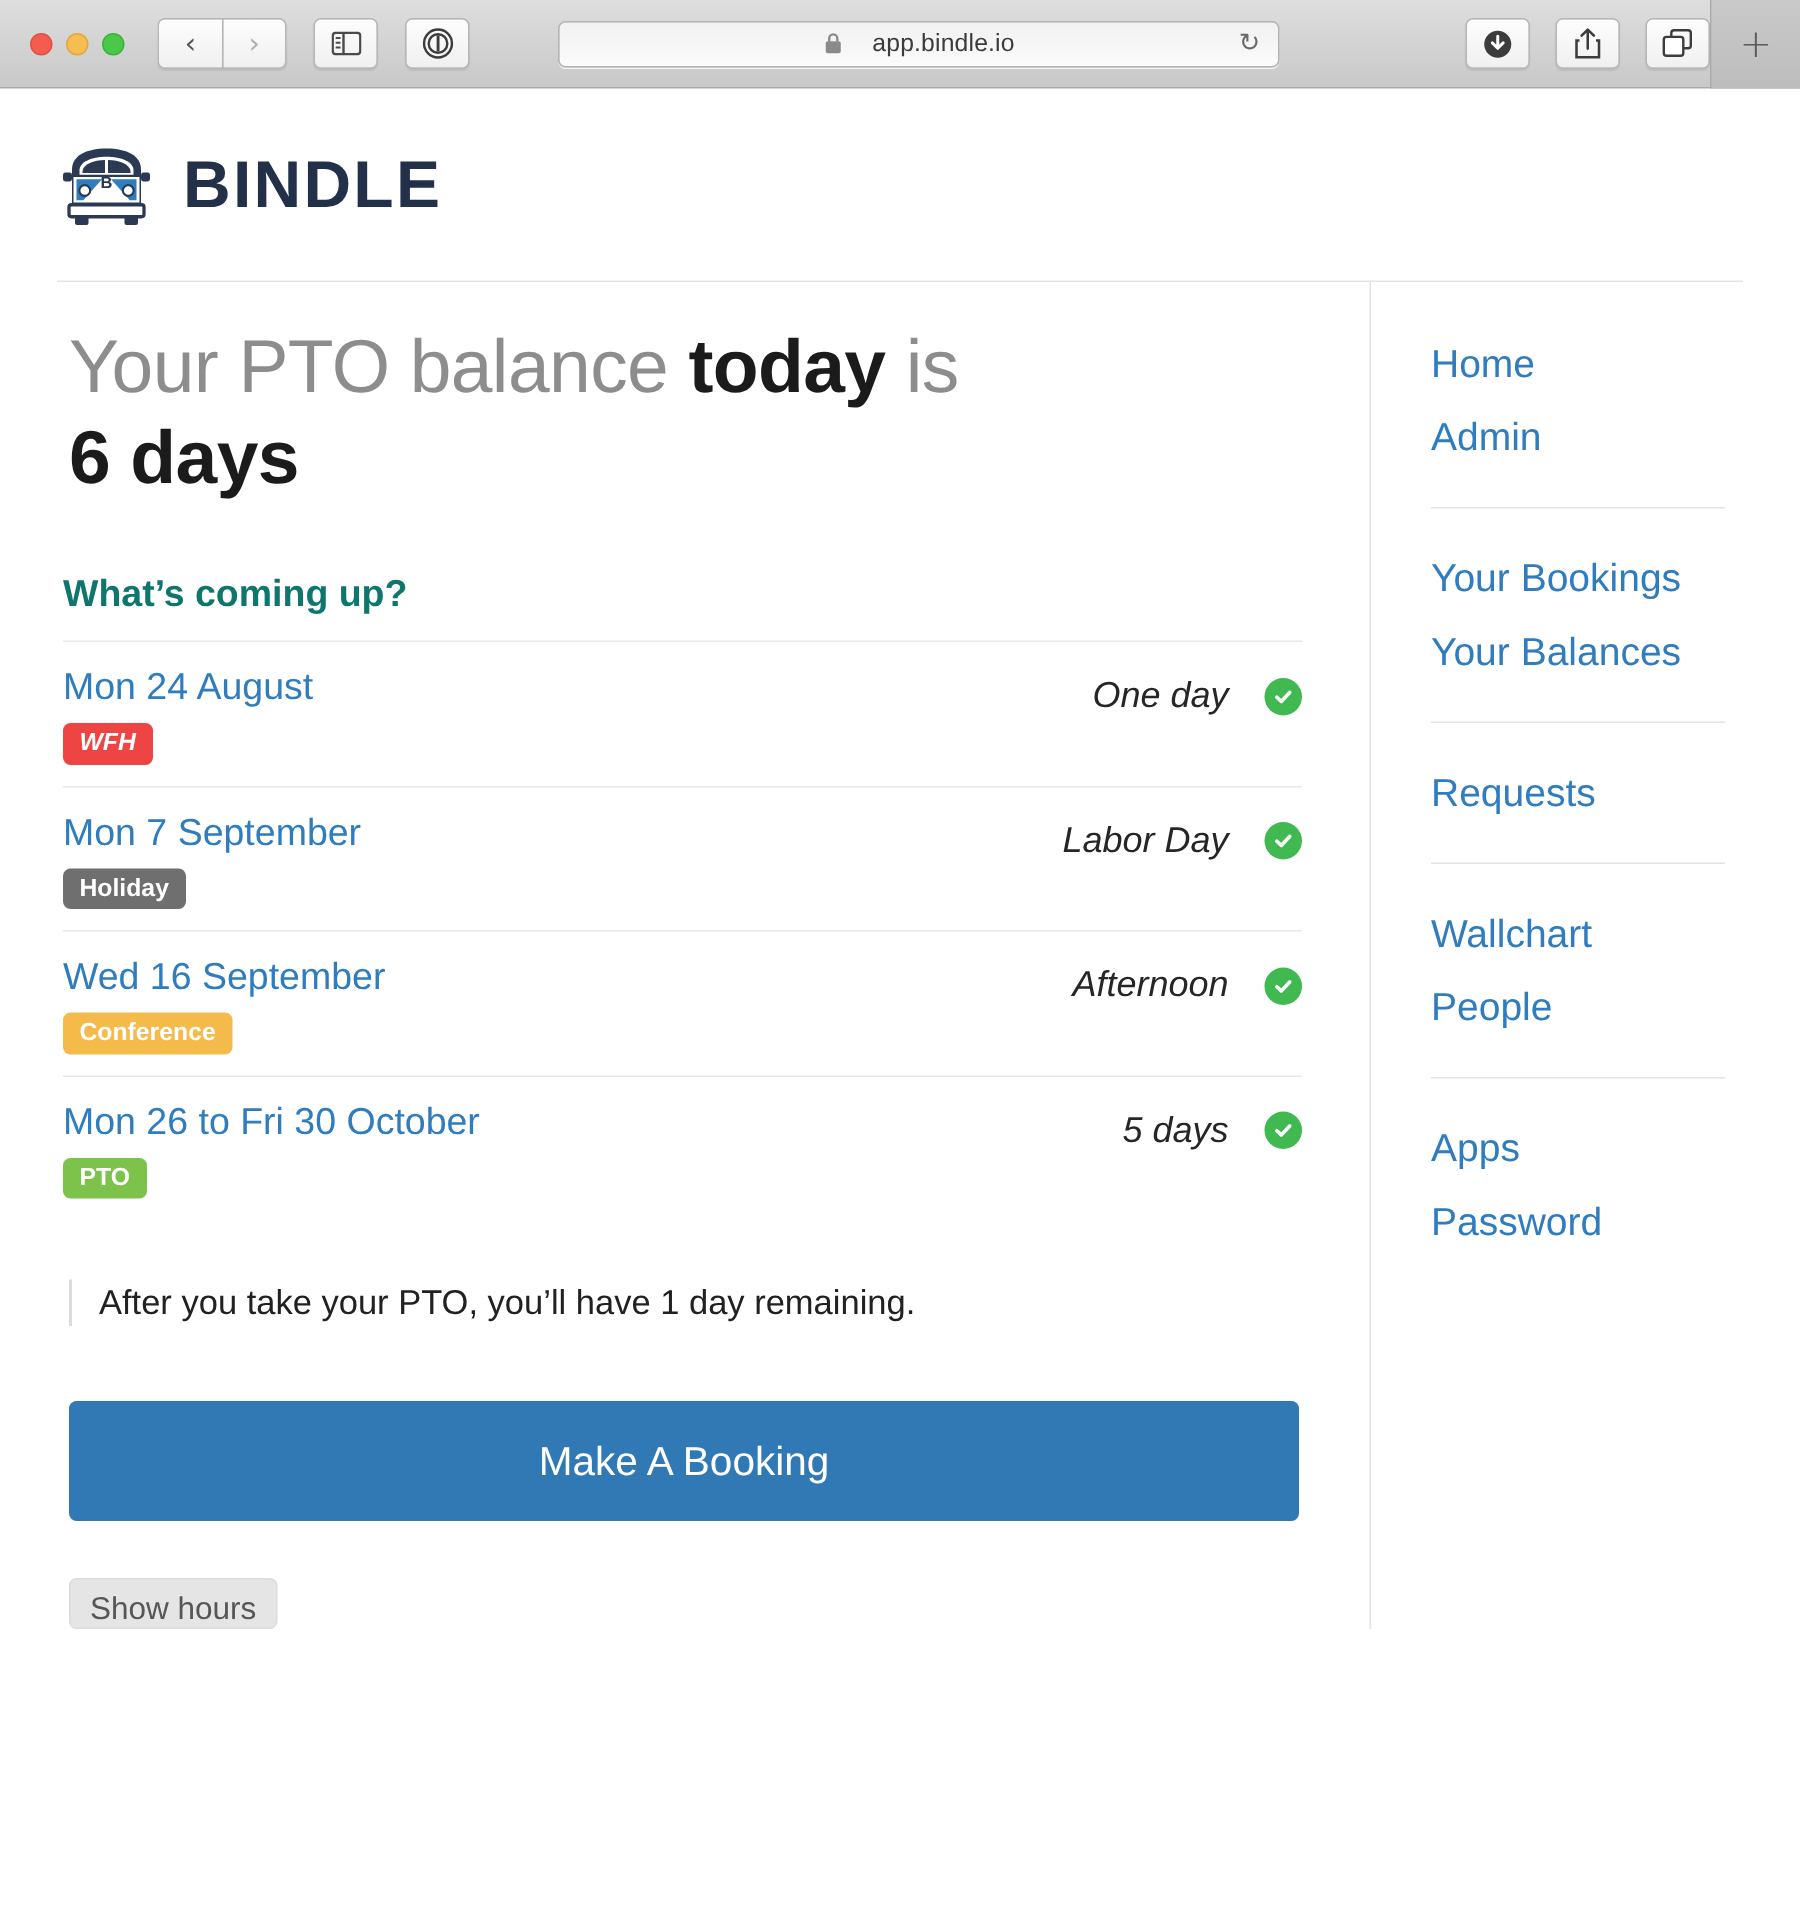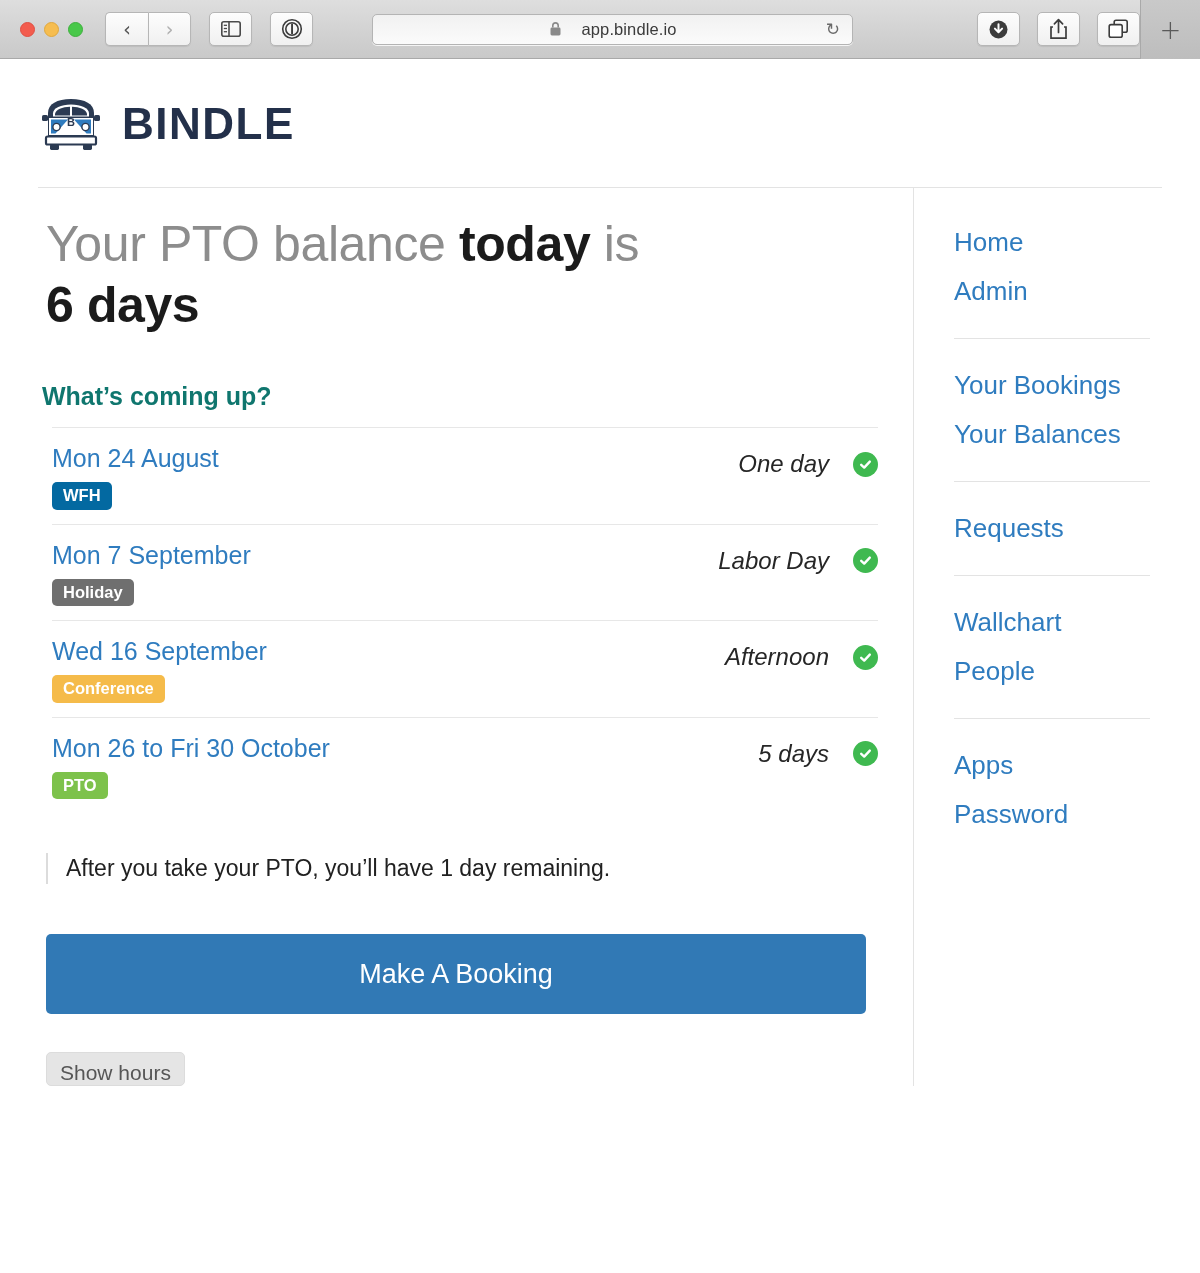--- a/index.html
+++ b/index.html
@@ -117,21 +117,21 @@
     color: #8d8d8d;
     letter-spacing: -0.4px;
   }
   h1.headline b { color: #1b1b1b; font-weight: bold; }
 
   .subhead {
     font-size: 25px; color: #0f766e; font-weight: bold;
     margin: 0 0 16px 4px;
   }
 
-  .rows { margin: 0 0 0 14px; border-top: 1px solid #e7e7e7; width: 826px;}
+  .rows { margin: 0 0 0 4px; border-top: 1px solid #e7e7e7; width: 826px;}
   .row {
     display: flex; align-items: flex-start;
     padding: 16px 0 14px 0;
     border-bottom: 1px solid #e7e7e7;
     min-height: 86px;
   }
   .row:last-child { border-bottom: none; }
   .row-left { flex: 1 1 auto; }
   .row-date {
     font-size: 25px; color: #2f7cbf; margin-bottom: 9px; display: inline-block;
@@ -317,21 +317,21 @@
     <div class="columns">
 
       <div class="main">
 
         <h1 class="headline"><span>Your PTO balance </span><b>today</b><span> is</span><br><b>6 days</b></h1>
 
         <div class="subhead">What’s coming up?</div>
 
         <div class="rows" id="booking-rows">
             <div class="row">
-              <div class="row-left"><a href="#" class="row-date">Mon 24 August</a><div><span class="badge" style="background: #0369a1;">WFH</span></div></div>
+              <div class="row-left"><a href="#" class="row-date">Mon 24 August</a><div><span class="badge" style="background: #ef4444; font-style: italic;">WFH</span></div></div>
               <div class="row-right">
                 <span class="row-value">One day</span>
                 <span class="check">
                   <svg width="15" height="15" viewBox="0 0 15 15">
                     <path d="M3.2 7.8 L6.2 10.6 L11.8 4.6" fill="none" stroke="#ffffff" stroke-width="2.4" stroke-linecap="round" stroke-linejoin="round"></path>
                   </svg>
                 </span>
               </div>
             </div>
             <div class="row">

